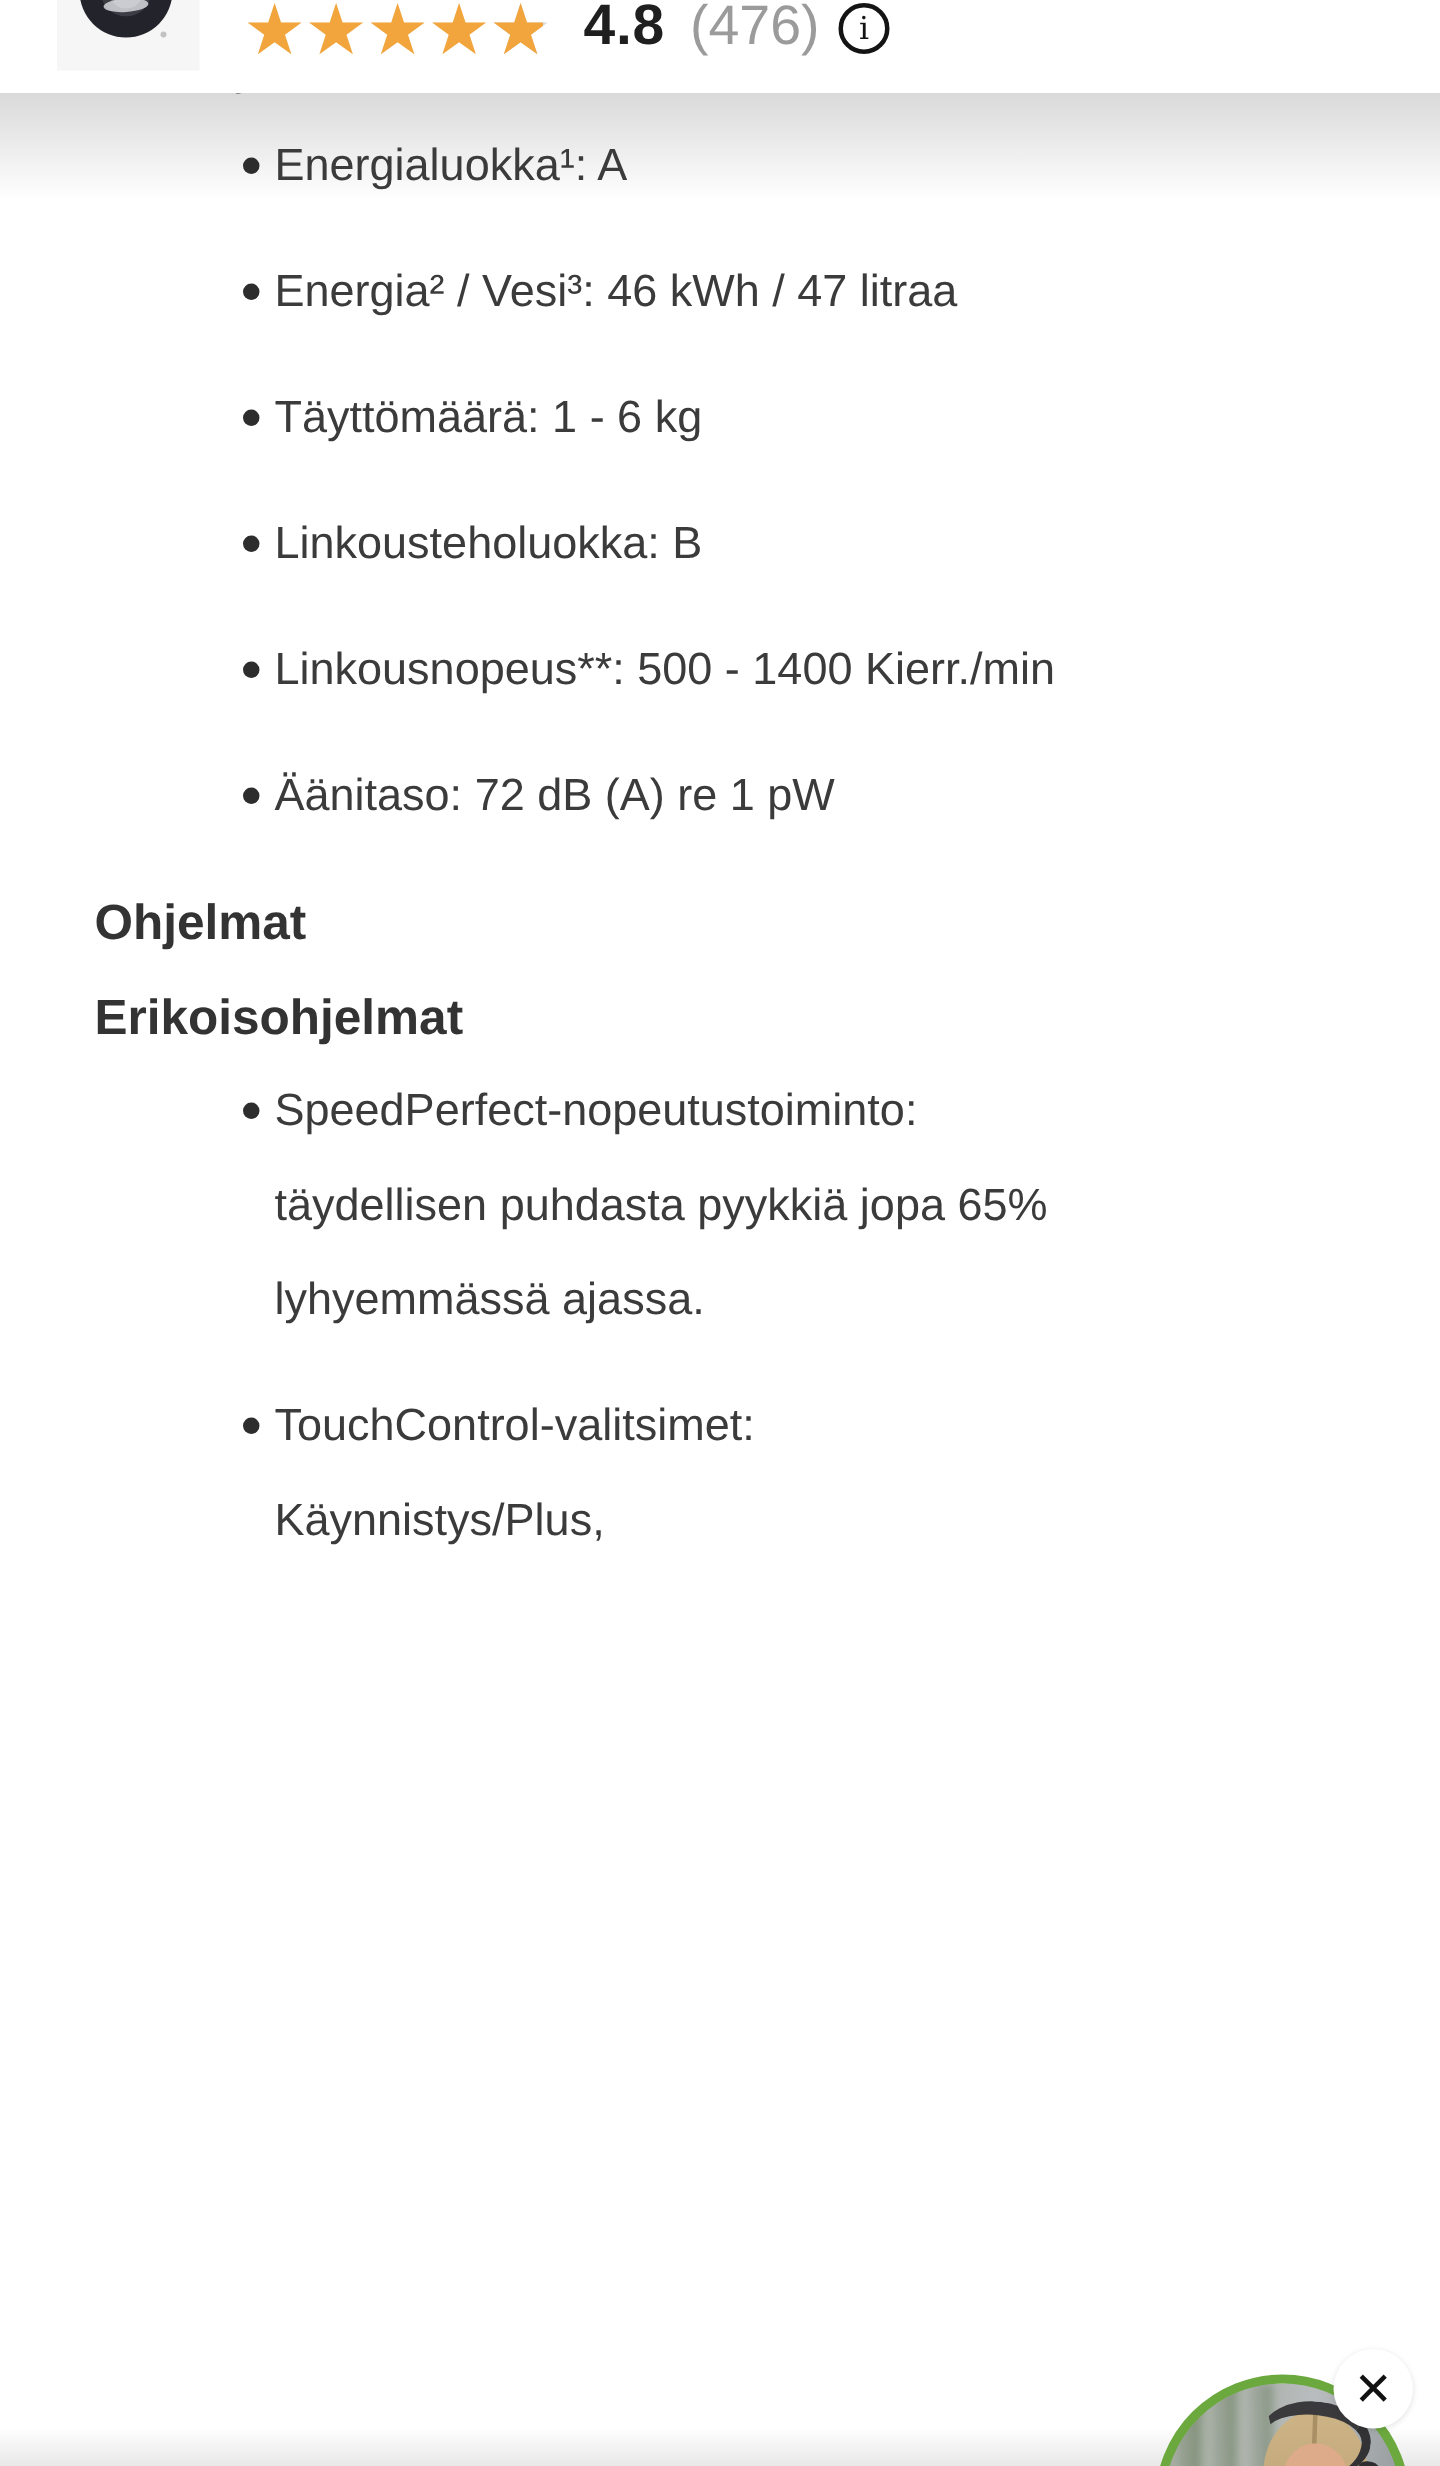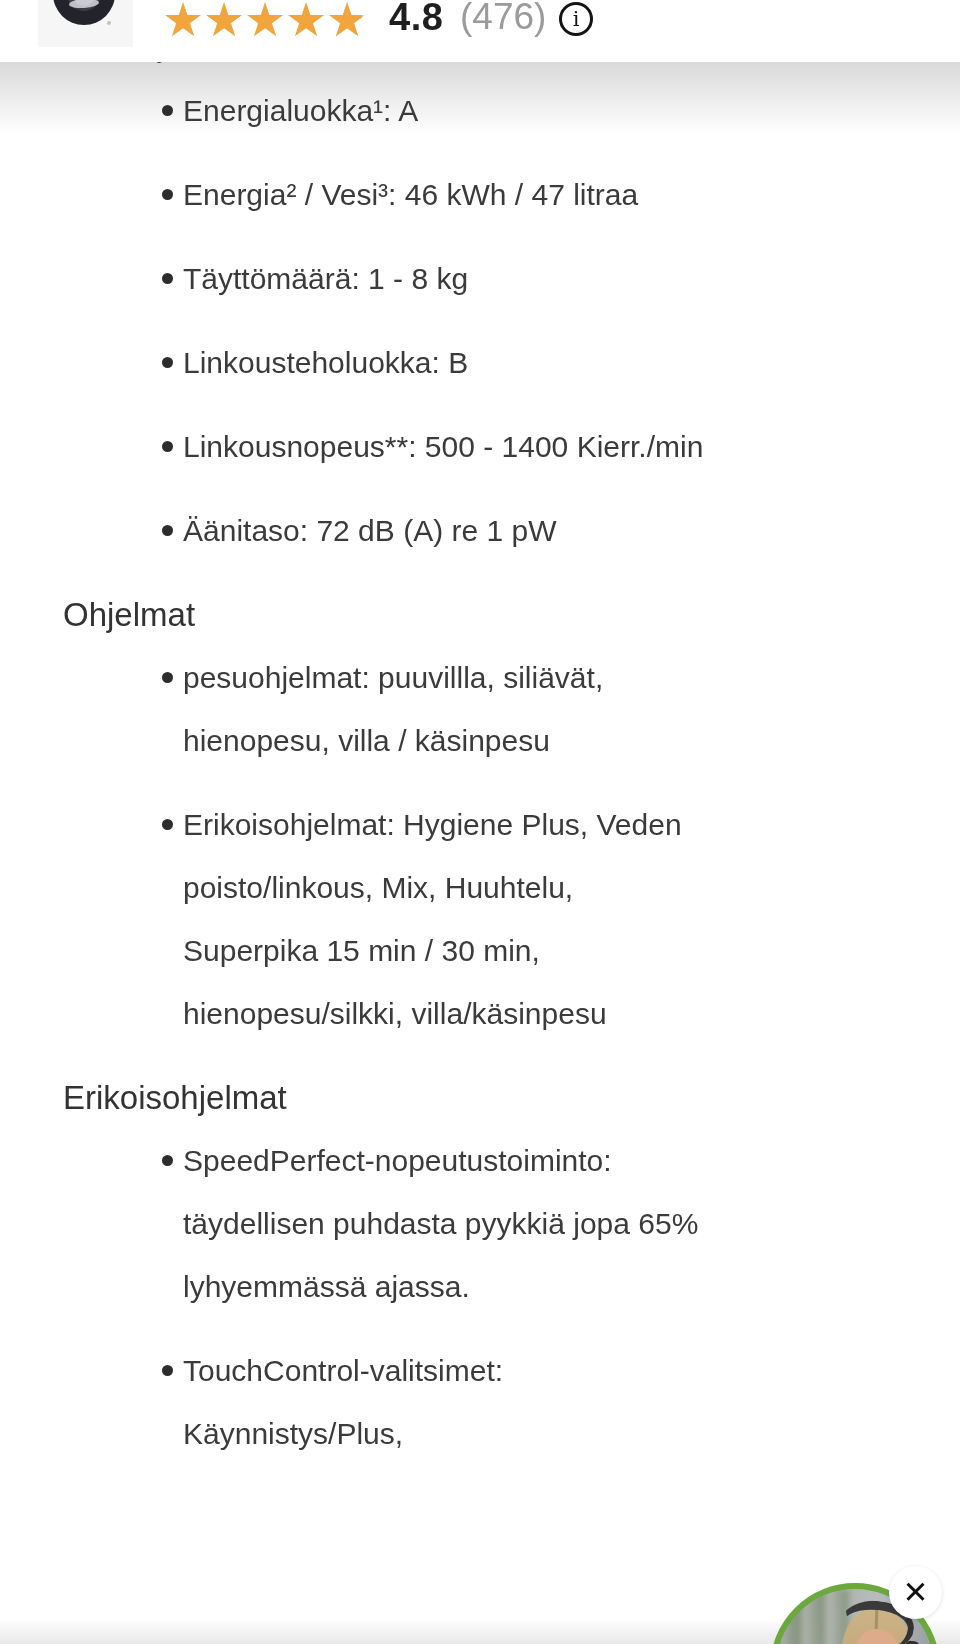--- a/index.html
+++ b/index.html
@@ -79,21 +79,21 @@
   .content li{
     position:relative;padding-left:120px;margin:0 0 21px 0;
     font-size:30px;line-height:63px;color:#3b3b3b;
   }
   .content li::before{
     content:'';position:absolute;left:99px;top:26px;width:11px;height:11px;
     border-radius:50%;background:#2d2d2d;
   }
   .li-text{white-space:pre-line;}
   .content h3{
-    margin:0;padding:0;font-size:33px;line-height:63px;font-weight:400;color:#333333;
+    margin:0;padding:0;font-size:33px;line-height:63px;font-weight:700;color:#333333;
   }
 
   
   .bottom-fade{
     position:absolute;left:0;bottom:0;width:960px;height:26px;z-index:4;
     background:linear-gradient(to bottom,rgba(0,0,0,0),rgba(0,0,0,0.09));
     pointer-events:none;
   }
 
   
@@ -140,35 +140,27 @@
 <body>
 
 <div class="screen">
 
   <span class="hidden-fragment">j</span>
 
   <div class="content">
     <ul>
       <li><span class="li-text">Energialuokka¹: A</span></li>
       <li><span class="li-text">Energia² / Vesi³: 46 kWh / 47 litraa</span></li>
-      <li><span class="li-text">Täyttömäärä: 1 - 8 kg</span></li>
+      <li><span class="li-text">Täyttömäärä: 1 - 6 kg</span></li>
       <li><span class="li-text">Linkousteholuokka: B</span></li>
       <li><span class="li-text">Linkousnopeus**: 500 - 1400 Kierr./min</span></li>
       <li><span class="li-text">Äänitaso: 72 dB (A) re 1 pW</span></li>
     </ul>
 
     <h3>Ohjelmat</h3>
-    <ul>
-      <li><span class="li-text">pesuohjelmat: puuvillla, siliävät,
-hienopesu, villa / käsinpesu</span></li>
-      <li><span class="li-text">Erikoisohjelmat: Hygiene Plus, Veden
-poisto/linkous, Mix, Huuhtelu,
-Superpika 15 min / 30 min,
-hienopesu/silkki, villa/käsinpesu</span></li>
-    </ul>
 
     <h3>Erikoisohjelmat</h3>
     <ul>
       <li><span class="li-text">SpeedPerfect-nopeutustoiminto:
 täydellisen puhdasta pyykkiä jopa 65%
 lyhyemmässä ajassa.</span></li>
       <li><span class="li-text">TouchControl-valitsimet:
 Käynnistys/Plus,</span></li>
     </ul>
   </div>

